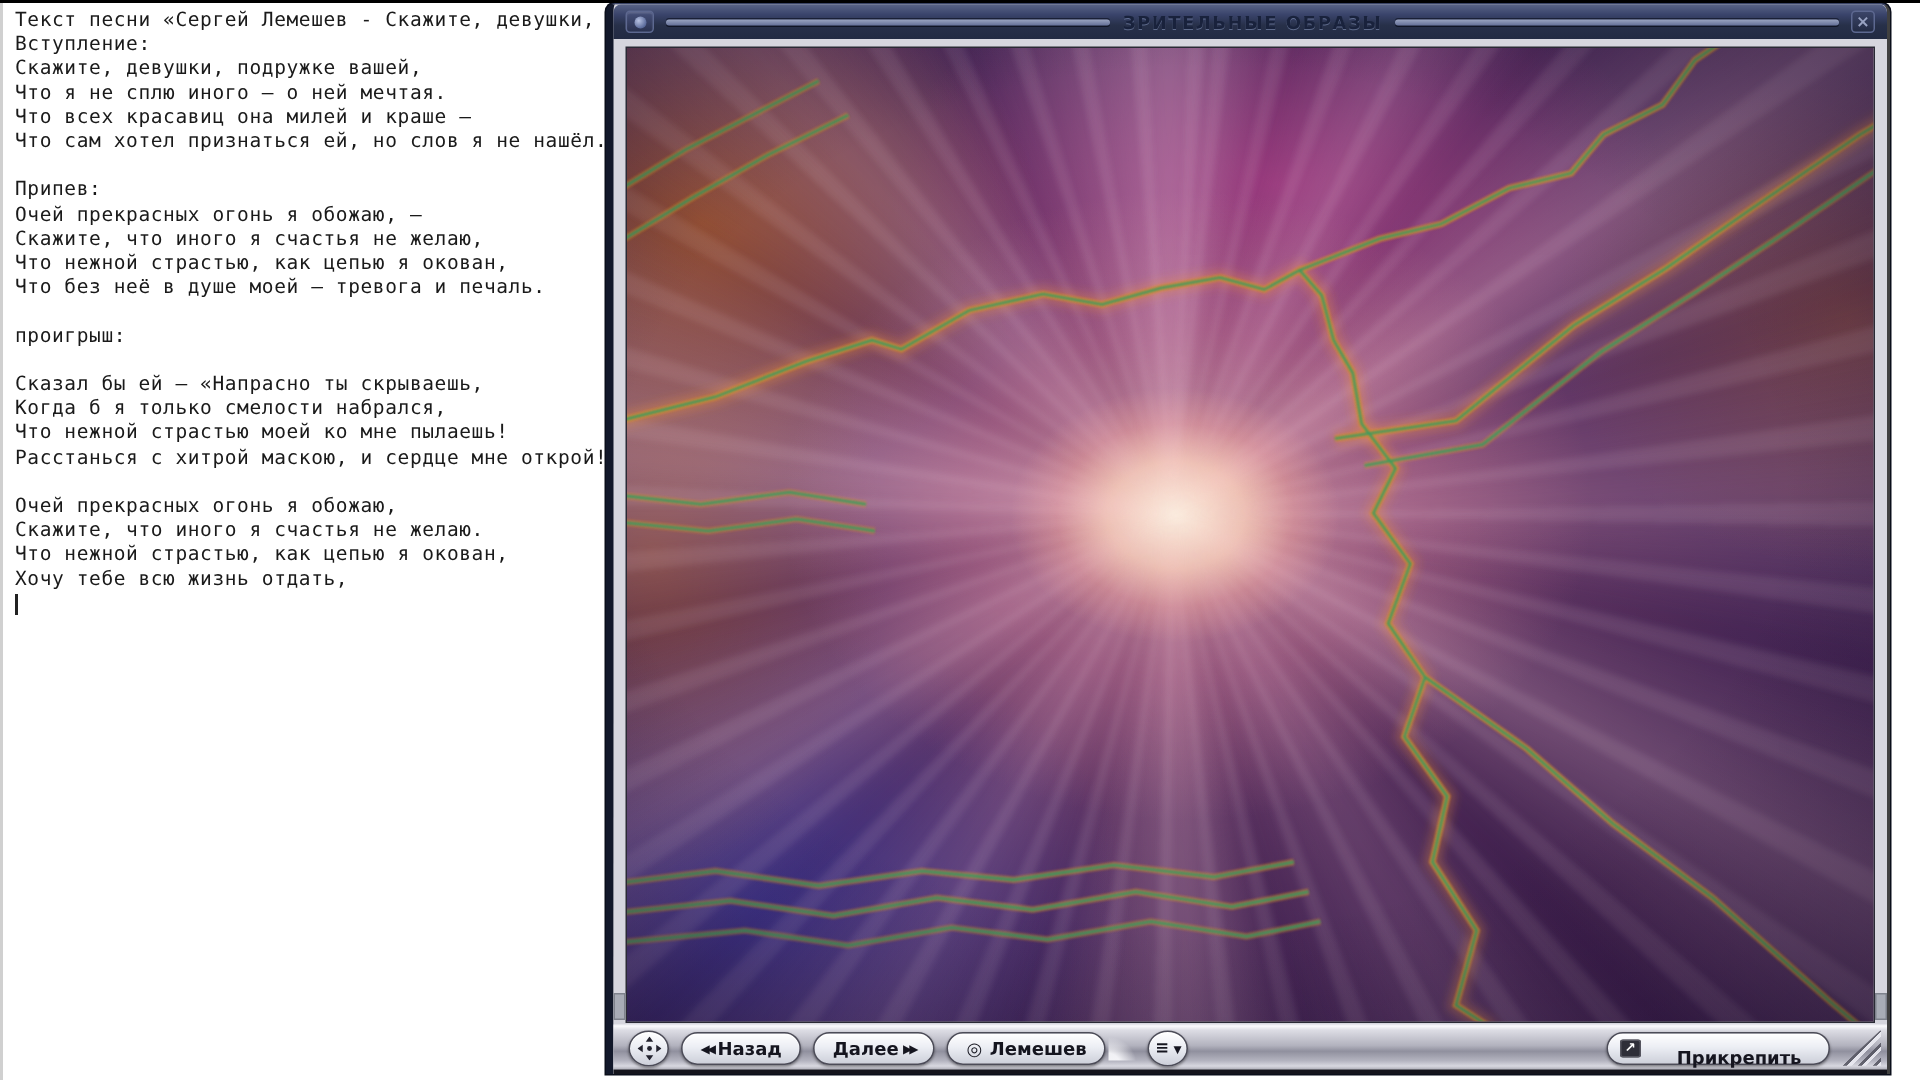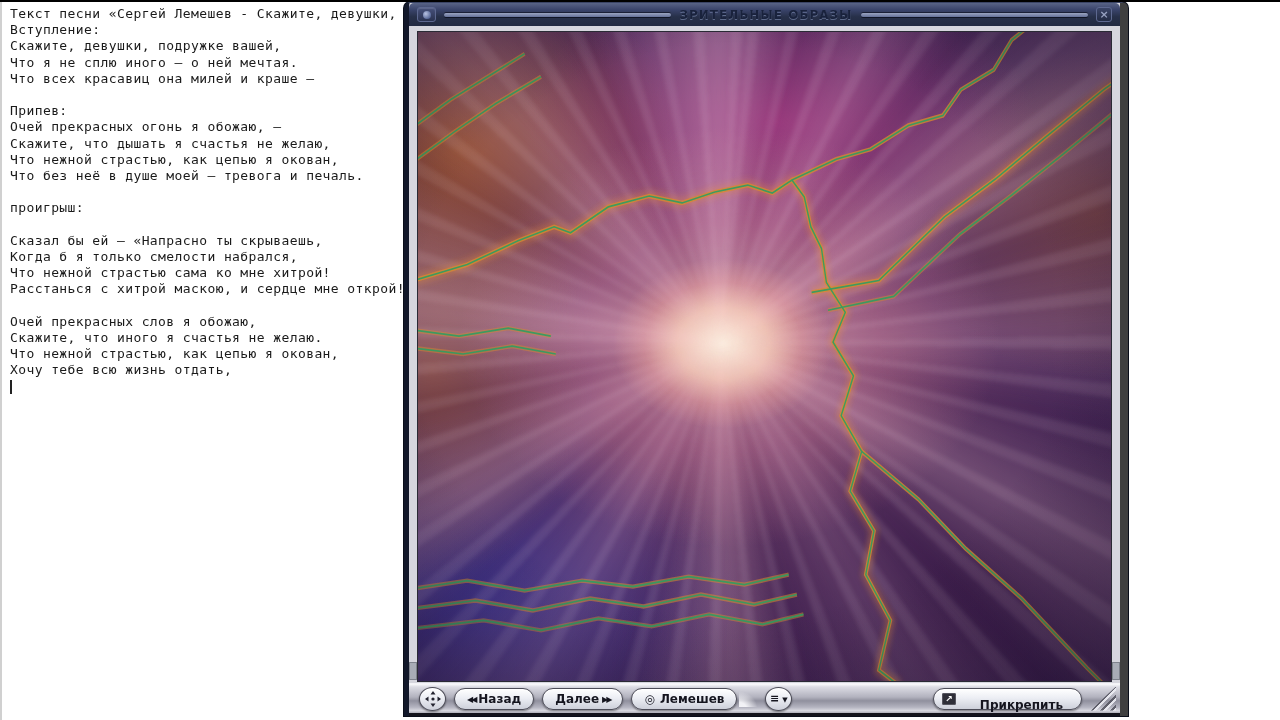--- a/index.html
+++ b/index.html
@@ -17,23 +17,23 @@
   }
   .lyric-line {
     font-family:"DejaVu Sans Mono","Liberation Mono",monospace;
     font-size:13px; line-height:16.2px; letter-spacing:.4px;
     color:#1a1a1a; white-space:pre; min-height:16.2px;
   }
   .text-cursor { width:2px; height:14px; background:#222; margin-top:1px; }
 
   
   .player-window {
-    position:absolute; left:404px; top:2px; width:724px; height:714px;
+    position:absolute; left:404px; top:2px; width:856px; height:714px;
     background:#d6d6de; border-radius:6px 6px 0 0;
-    border-left:5px solid #12182a; border-right:8px solid #404040; border-top:1px solid #3a4466;
+    border-left:5px solid #12182a; border-right:2px solid #404040; border-top:1px solid #3a4466;
     box-shadow:0 0 0 1px #0a0e1a;
   }
 
   
   .title-bar {
     height:23px; border-radius:5px 5px 0 0;
     background:linear-gradient(180deg,#586386 0%,#39436a 30%,#273049 60%,#222a42 100%);
     display:flex; align-items:center; padding:0 8px; gap:8px;
   }
   .win-icon {
@@ -156,35 +156,36 @@
 
 <div class="top-hairline"></div>
 
 <div class="lyrics-panel">
   <div id="lyrics-lines">
       <div class="lyric-line">Текст песни «Сергей Лемешев - Скажите, девушки, подружк</div>
       <div class="lyric-line">Вступление:</div>
       <div class="lyric-line">Скажите, девушки, подружке вашей,</div>
       <div class="lyric-line">Что я не сплю иного – о ней мечтая.</div>
       <div class="lyric-line">Что всех красавиц она милей и краше –</div>
+      <div class="lyric-line">Что сам хотел признаться ей, но слов я не нашёл.</div>
       <div class="lyric-line"></div>
       <div class="lyric-line">Припев:</div>
       <div class="lyric-line">Очей прекрасных огонь я обожаю, –</div>
-      <div class="lyric-line">Скажите, что дышать я счастья не желаю,</div>
+      <div class="lyric-line">Скажите, что иного я счастья не желаю,</div>
       <div class="lyric-line">Что нежной страстью, как цепью я окован,</div>
       <div class="lyric-line">Что без неё в душе моей – тревога и печаль.</div>
       <div class="lyric-line"></div>
       <div class="lyric-line">проигрыш:</div>
       <div class="lyric-line"></div>
       <div class="lyric-line">Сказал бы ей – «Напрасно ты скрываешь,</div>
       <div class="lyric-line">Когда б я только смелости набрался,</div>
-      <div class="lyric-line">Что нежной страстью сама ко мне хитрой!</div>
+      <div class="lyric-line">Что нежной страстью моей ко мне пылаешь!</div>
       <div class="lyric-line">Расстанься с хитрой маскою, и сердце мне открой!».</div>
       <div class="lyric-line"></div>
-      <div class="lyric-line">Очей прекрасных слов я обожаю,</div>
+      <div class="lyric-line">Очей прекрасных огонь я обожаю,</div>
       <div class="lyric-line">Скажите, что иного я счастья не желаю.</div>
       <div class="lyric-line">Что нежной страстью, как цепью я окован,</div>
       <div class="lyric-line">Хочу тебе всю жизнь отдать,</div>
     </div>
   <div class="text-cursor"></div>
 </div>
 
 <div class="player-window">
 
   <div class="title-bar">

